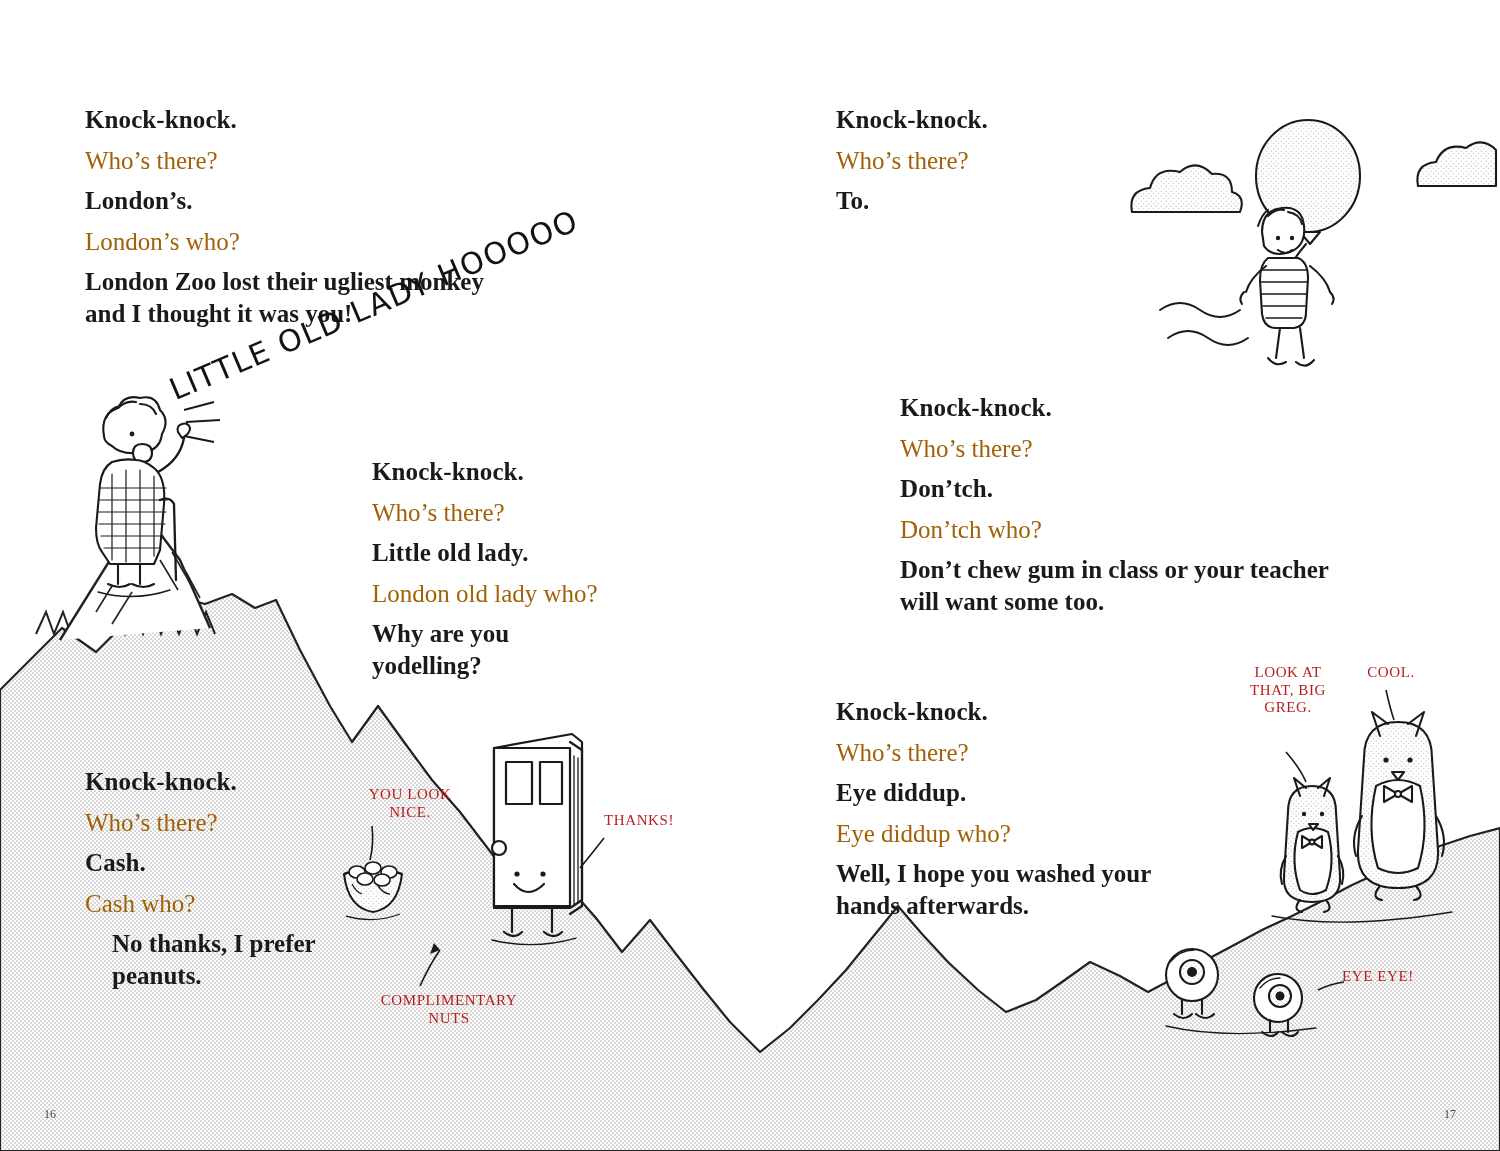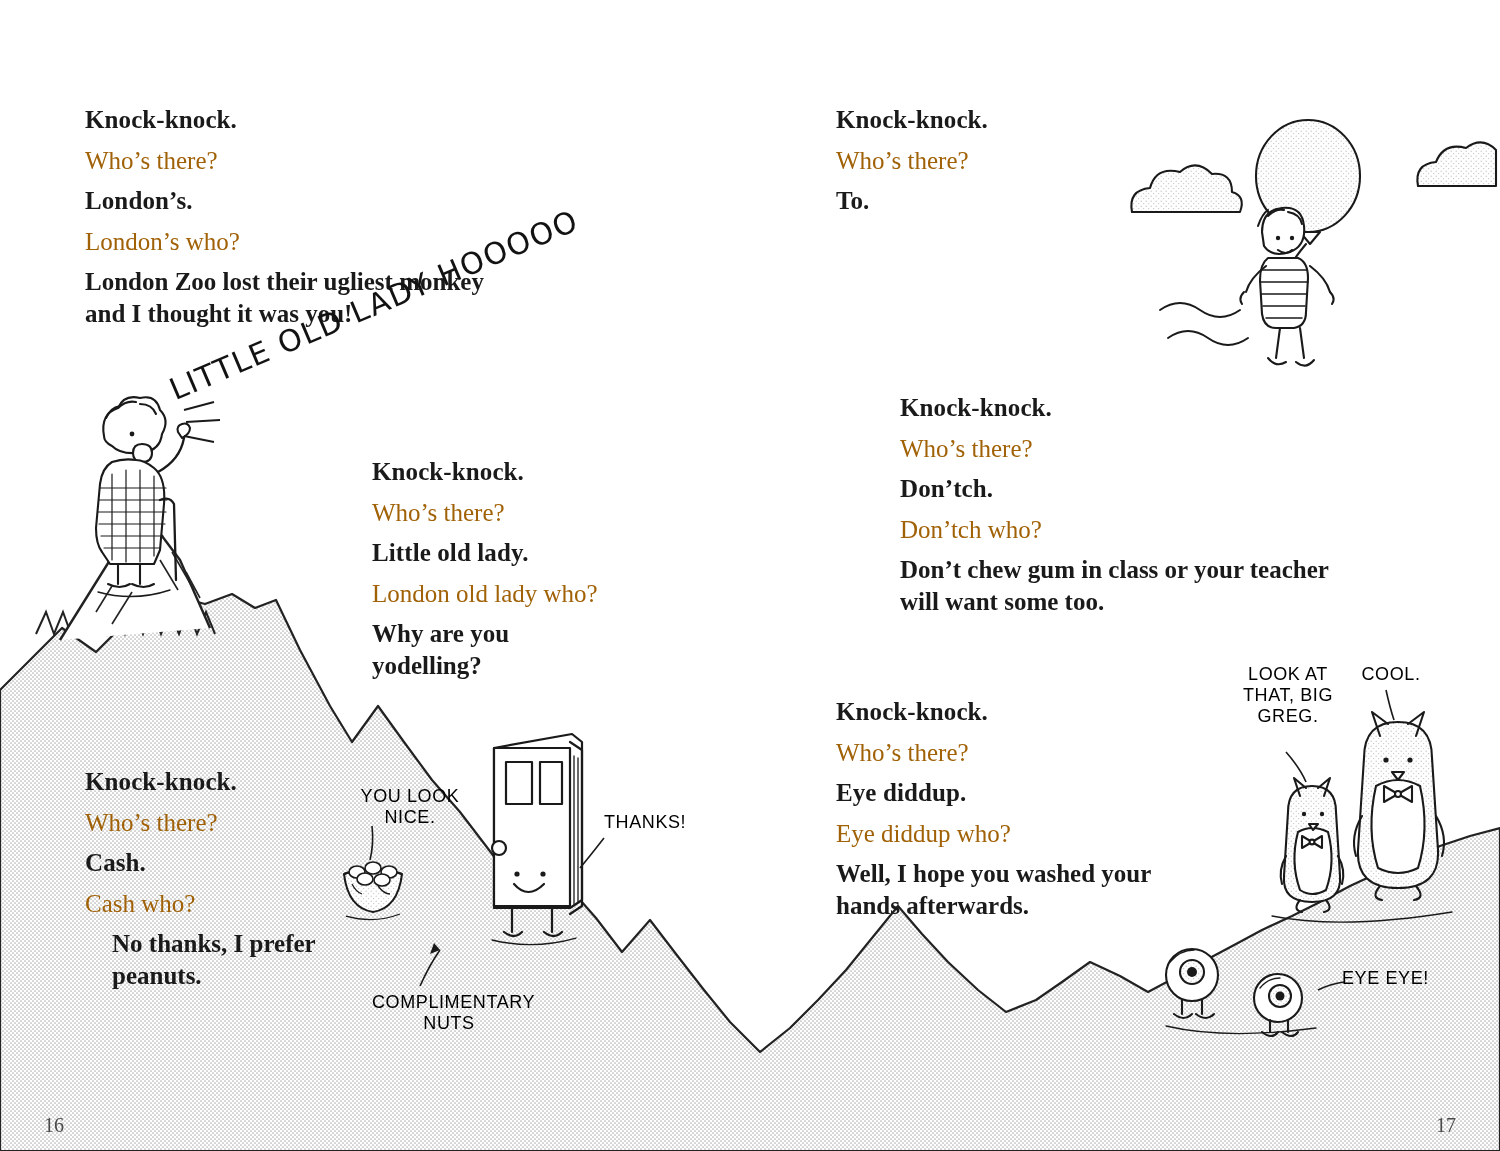--- a/index.html
+++ b/index.html
@@ -49,48 +49,48 @@
   }
   .punch {
     font-weight: bold;
     font-size: 25px;
     line-height: 1.24;
   }
 
   
   .hand {
     position: absolute;
-    font-family: Liberation Sans, sans-serif;
-    font-size: 18px;
+    font-family: Liberation Serif, serif;
+    font-size: 15px;
     letter-spacing: 0.6px;
     line-height: 1.18;
-    color: #000000;
+    color: #b91c1c;
     text-transform: uppercase;
   }
   .hand.center { text-align: center; }
 
   .yodel {
     position: absolute;
     left: 178px;
     top: 372px;
     font-family: "DejaVu Sans", sans-serif;
     font-size: 30px;
     letter-spacing: 1.5px;
     color: #121212;
     transform: rotate(-23deg);
     transform-origin: left bottom;
     white-space: nowrap;
   }
 
   
   .folio {
     position: absolute;
-    bottom: 14px;
+    bottom: 29px;
     font-family: "Liberation Serif", serif;
-    font-size: 20px;
+    font-size: 12px;
     color: #4a4a4a;
   }
   .folio.left { left: 44px; }
   .folio.right { right: 44px; }
 </style>
 </head>
 <body>
 
 <div id="page">
 

